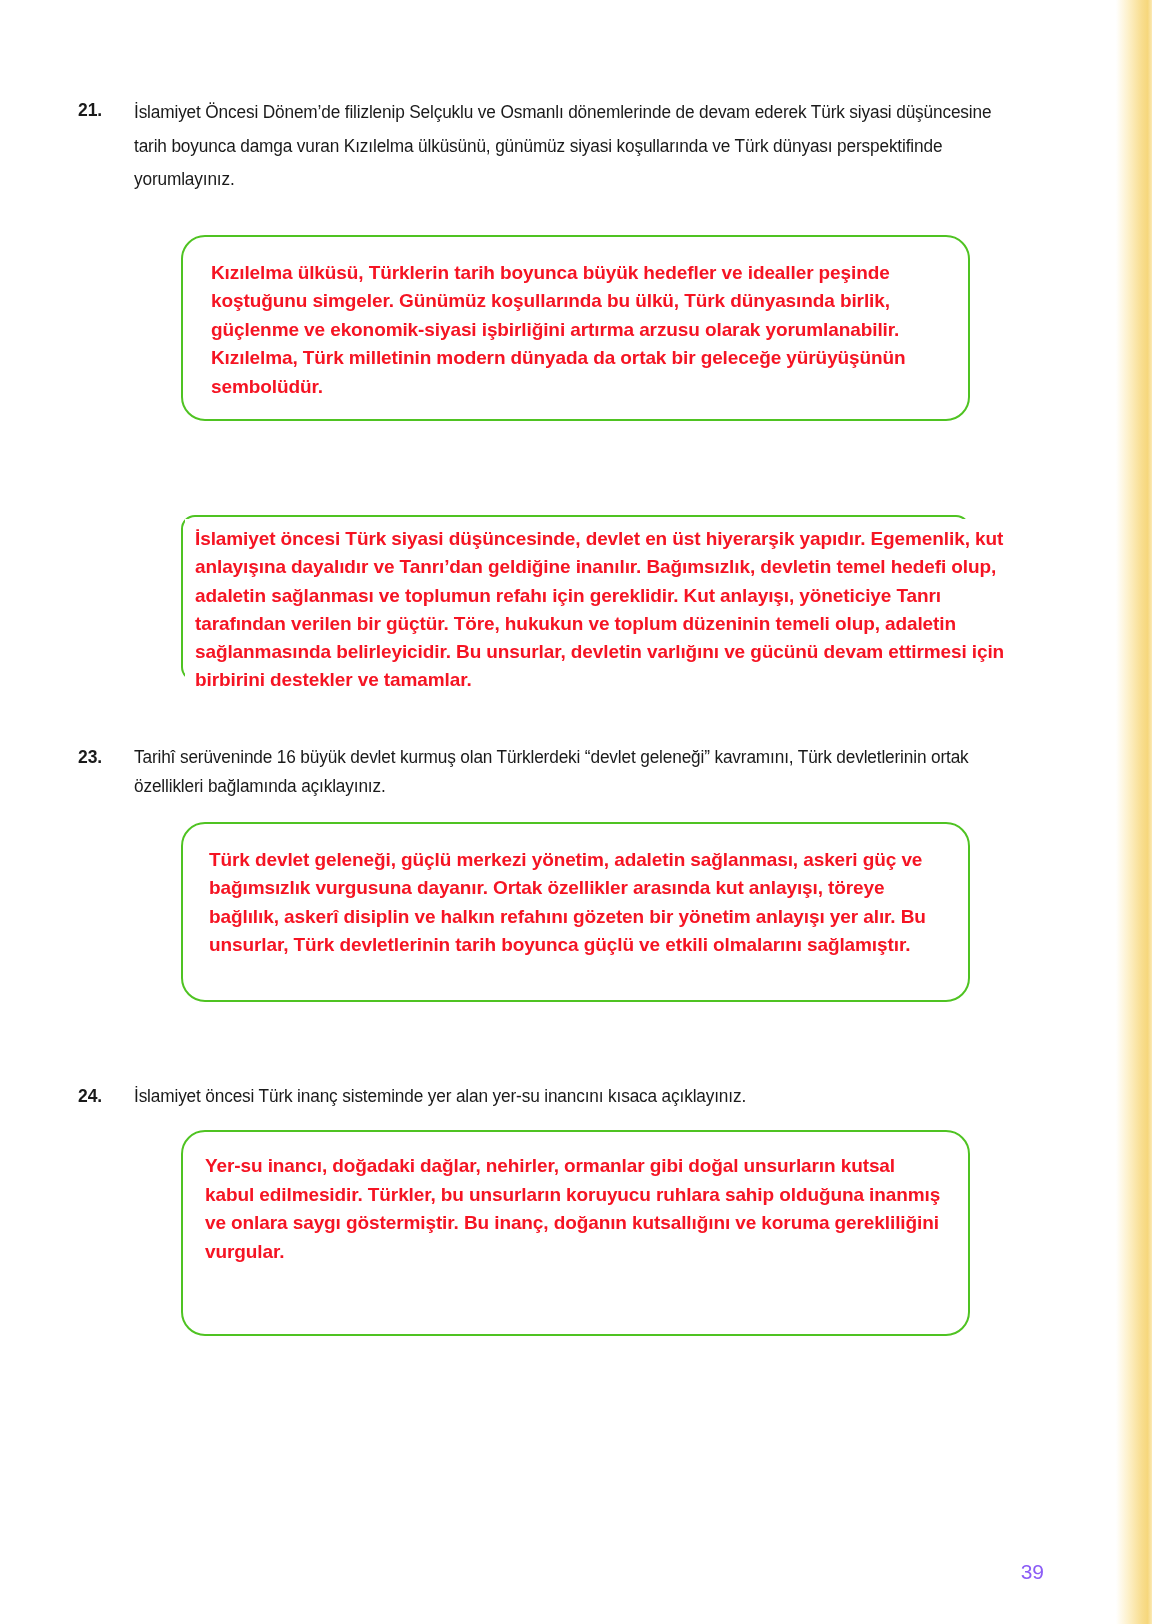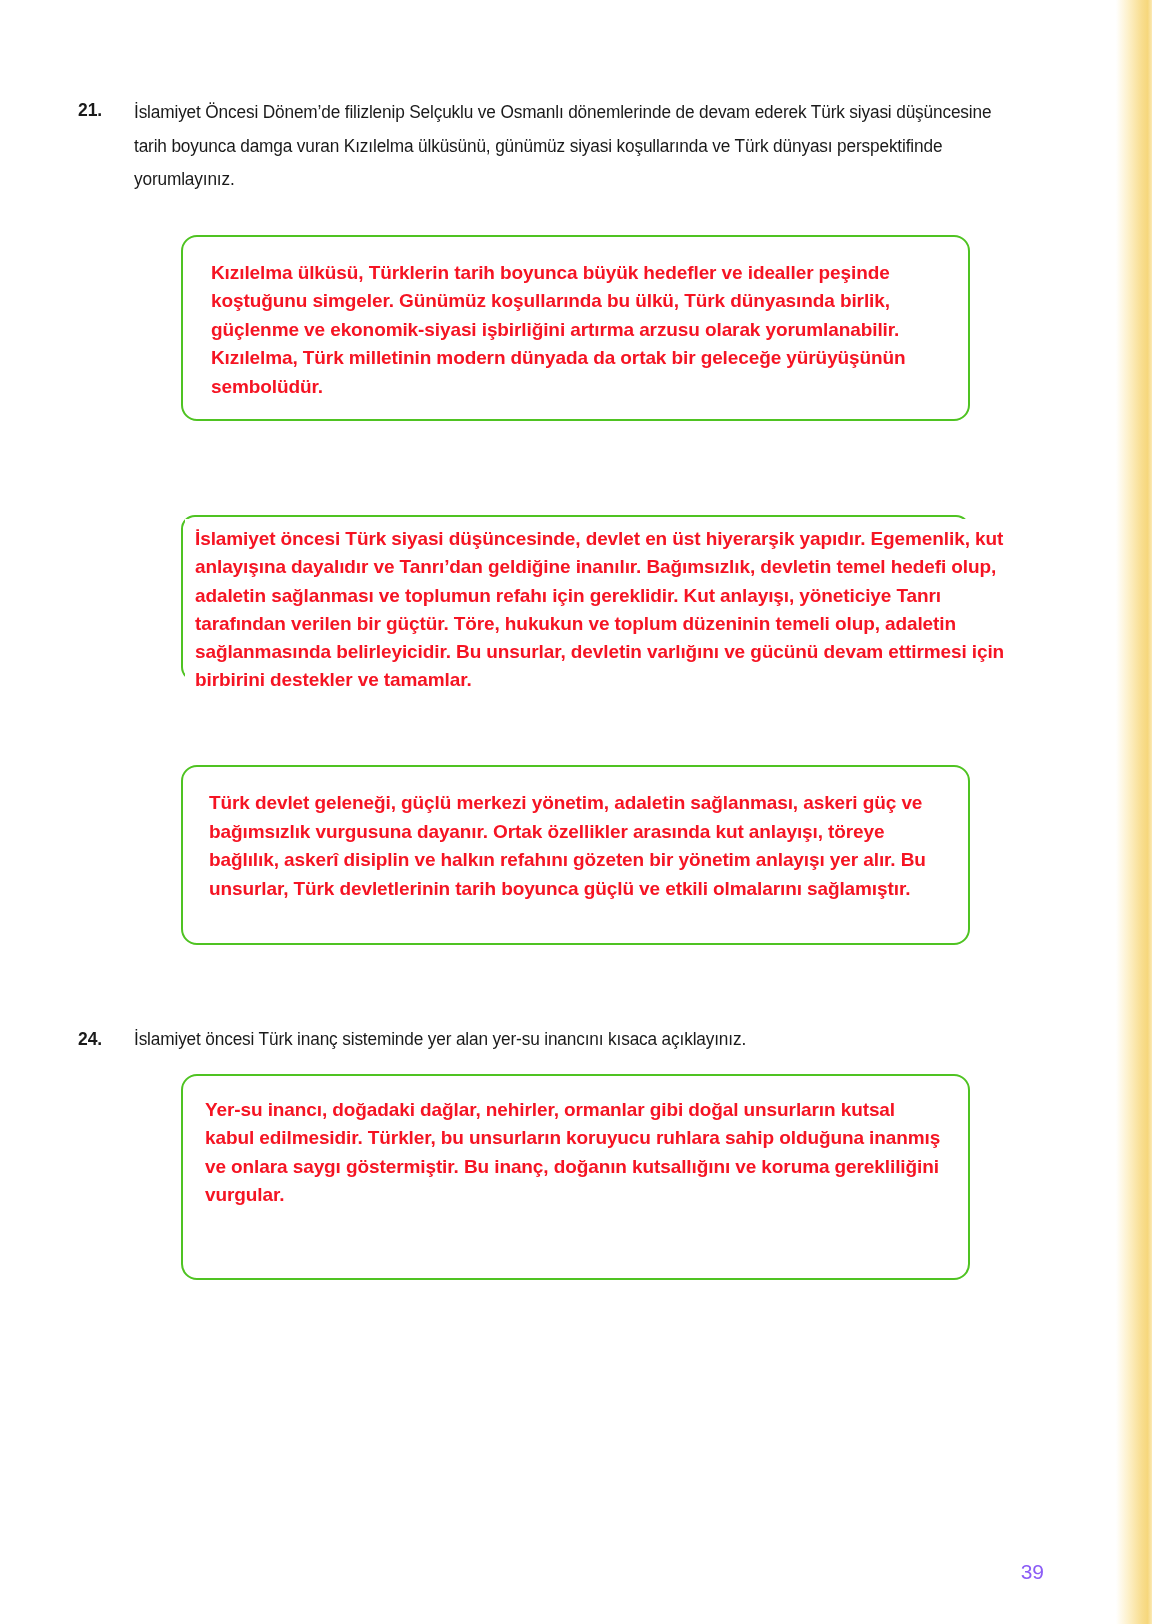--- a/index.html
+++ b/index.html
@@ -114,21 +114,21 @@
     transform-origin: left top;
   }
   .q-text.loose { line-height: 1.92; }
 
   
   .answer-box {
     position: relative;
     margin-left: 181px;
     margin-right: 182px;
     border: 2.5px solid #4fc322;
-    border-radius: 16px;
+    border-radius: 24px;
     background: #ffffff;
   }
   .answer-text {
     color: #f51423;
     font-weight: bold;
     font-size: 19px;
     line-height: 1.5;
     letter-spacing: -0.1px;
     padding: 20px 22px 20px 24px;
     white-space: pre-line;
@@ -201,20 +201,24 @@
 
     <div class="qblock">
       <div class="answer-box box-2">
         <div class="answer-text">İslamiyet öncesi Türk siyasi düşüncesinde, devlet en üst hiyerarşik yapıdır. Egemenlik, kut anlayışına dayalıdır ve Tanrı’dan geldiğine inanılır. Bağımsızlık, devletin temel hedefi olup, adaletin sağlanması ve toplumun refahı için gereklidir. Kut anlayışı, yöneticiye Tanrı tarafından verilen bir güçtür. Töre, hukukun ve toplum düzeninin temeli olup, adaletin sağlanmasında belirleyicidir. Bu unsurlar, devletin varlığını ve gücünü devam ettirmesi için birbirini destekler ve tamamlar.</div>
       </div>
     </div>
 
     <div class="gap-q23"></div>
 
     <div class="qblock">
+      <div class="question">
+        <div class="q-num">23.</div>
+        <div class="q-text">Tarihî serüveninde 16 büyük devlet kurmuş olan Türklerdeki “devlet geleneği” kavramını, Türk devletlerinin ortak özellikleri bağlamında açıklayınız.</div>
+      </div>
       <div class="answer-box box-3">
         <div class="answer-text">Türk devlet geleneği, güçlü merkezi yönetim, adaletin sağlanması, askeri güç ve bağımsızlık vurgusuna dayanır. Ortak özellikler arasında kut anlayışı, töreye bağlılık, askerî disiplin ve halkın refahını gözeten bir yönetim anlayışı yer alır. Bu unsurlar, Türk devletlerinin tarih boyunca güçlü ve etkili olmalarını sağlamıştır.</div>
       </div>
     </div>
 
     <div class="gap-q24"></div>
 
     <div class="qblock">
       <div class="question">
         <div class="q-num">24.</div>

